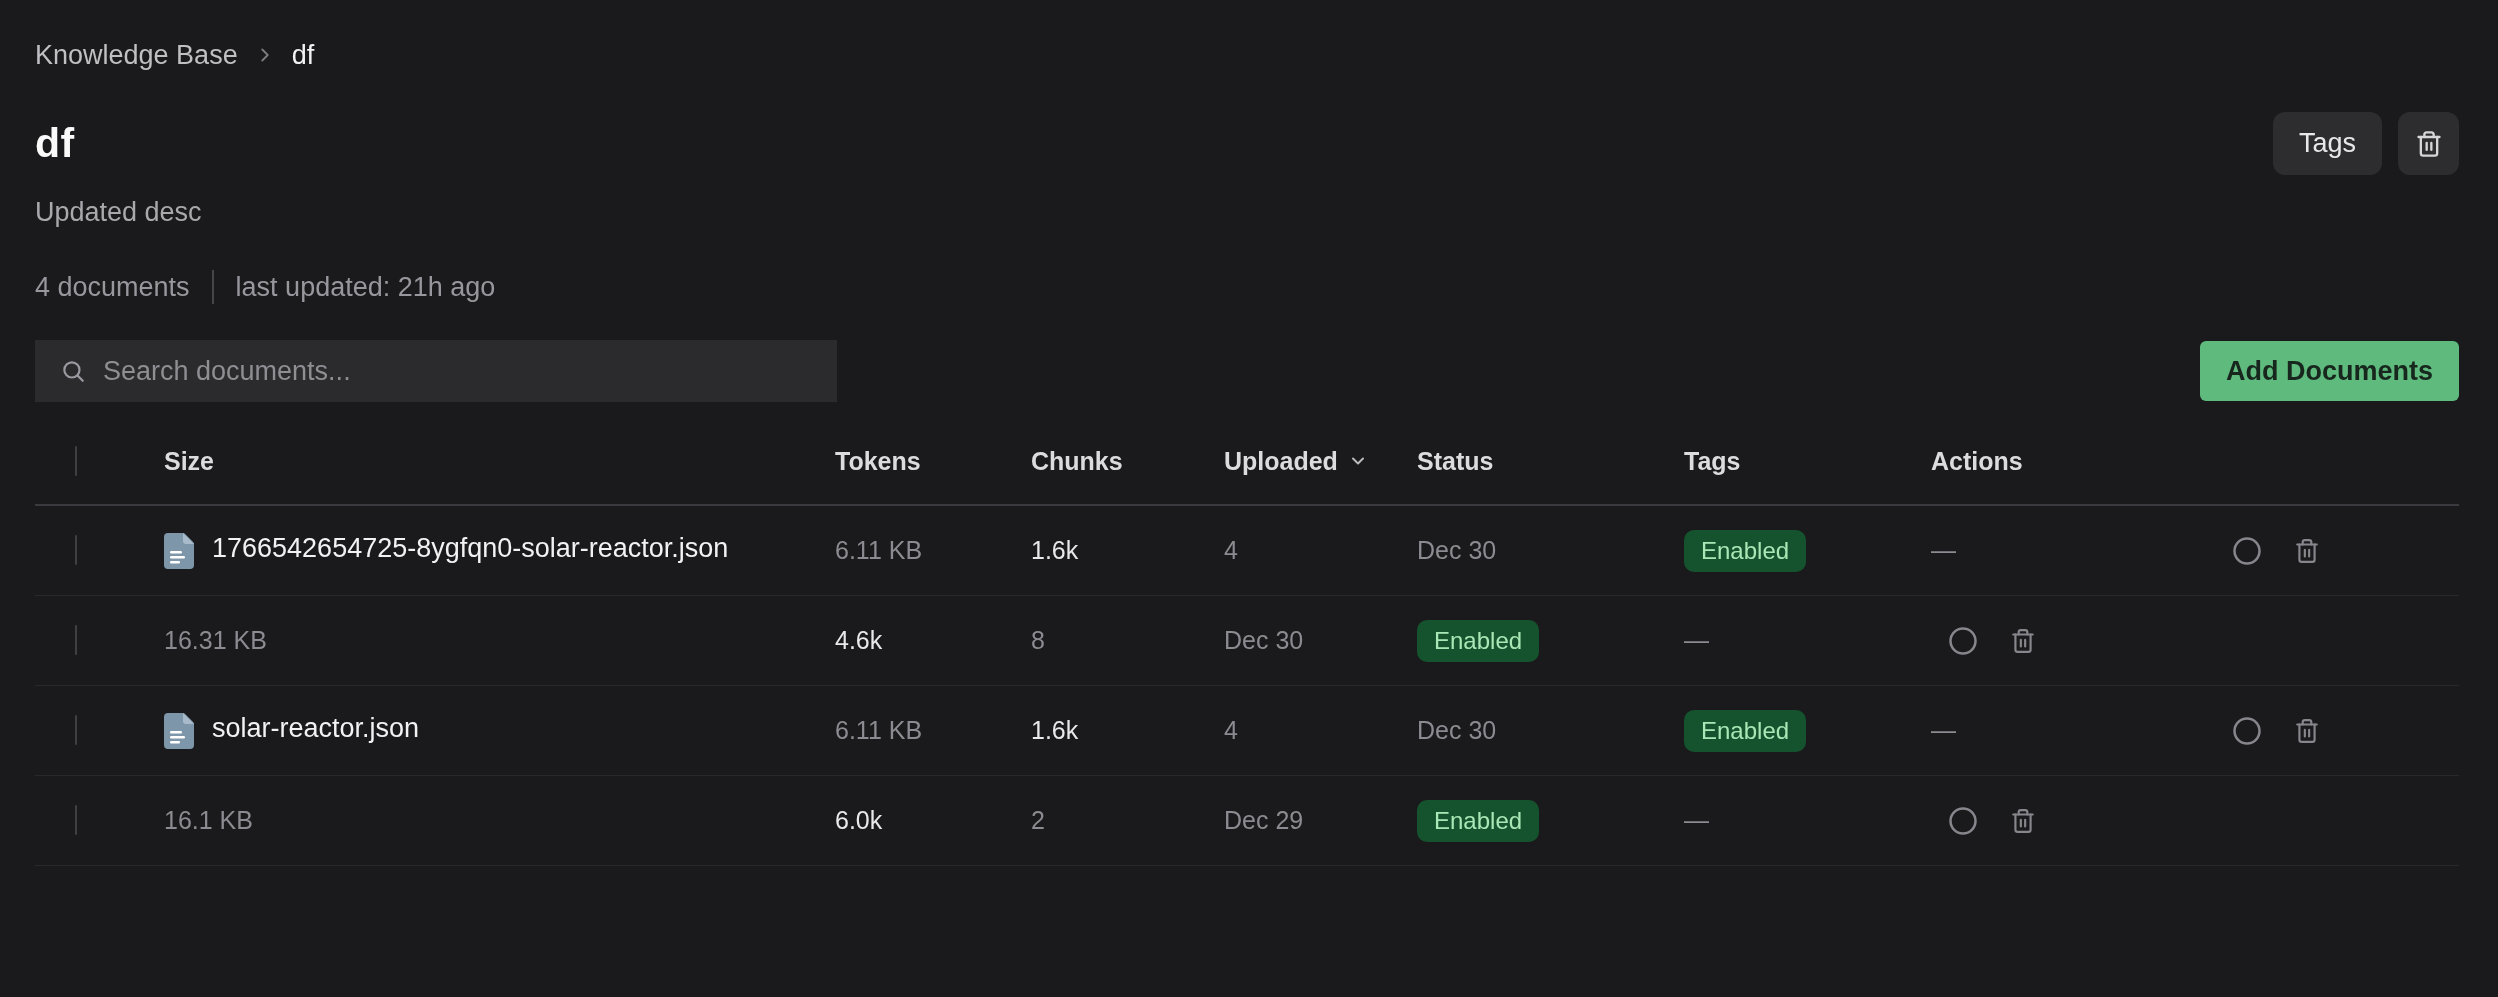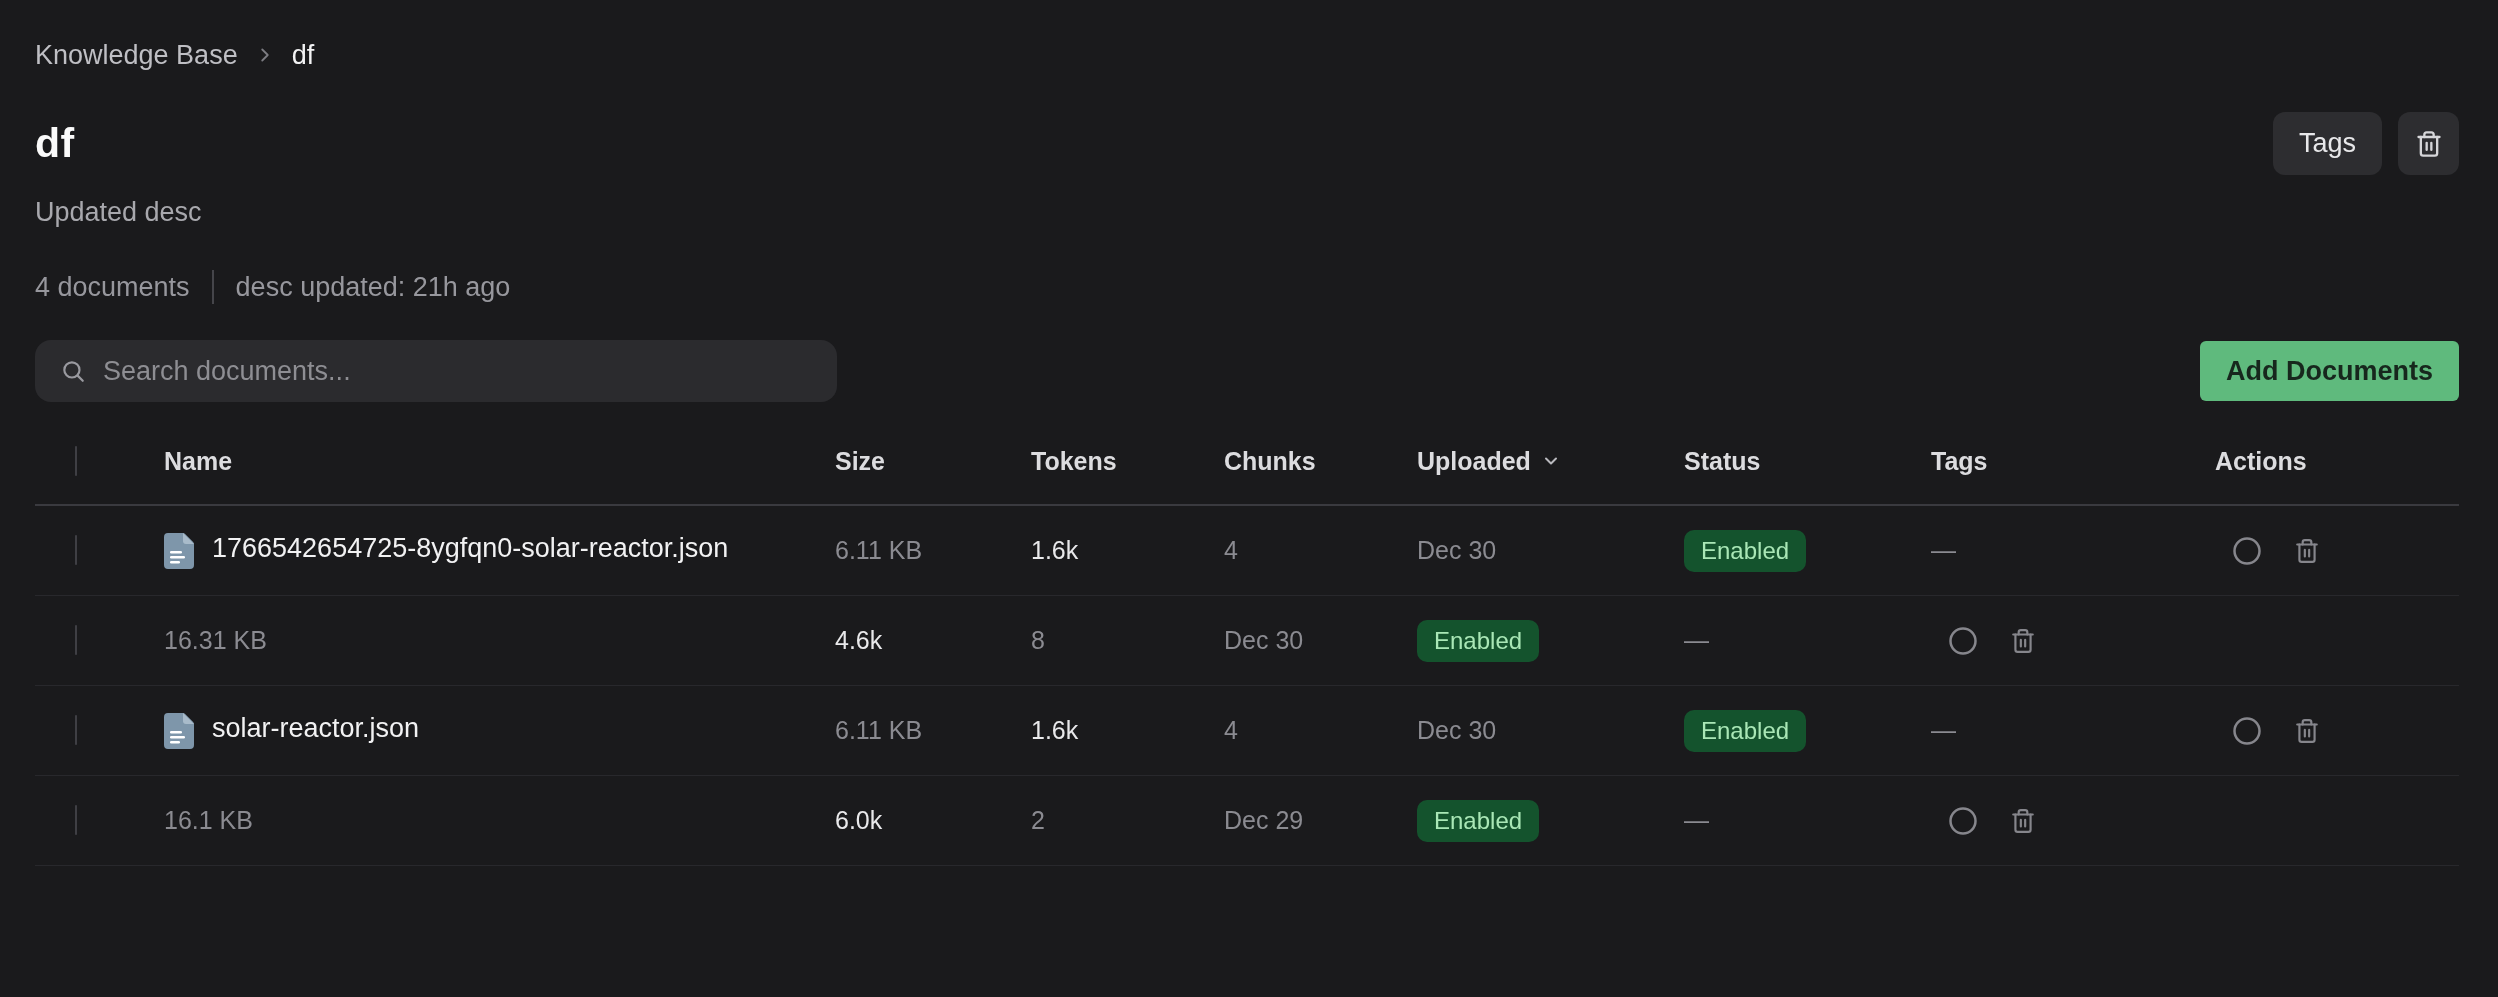--- a/index.html
+++ b/index.html
@@ -31,21 +31,21 @@
 
   .page-desc { margin-top:22px; font-size:27px; color:#a8a8ad; }
 
   .meta-row { margin-top:42px; display:flex; align-items:center; gap:22px; font-size:27px; color:#97979d; }
   .meta-divider { width:2px; height:34px; background:#45454a; }
 
   
   .toolbar { margin-top:36px; display:flex; align-items:center; justify-content:space-between; }
   .search-wrap {
     position:relative; width:802px; height:62px;
-    background:#2b2b2e; border-radius:16px; display:flex; align-items:flex-end;
+    background:#2b2b2e; border-radius:0; display:flex; align-items:flex-end;
   }
   .search-wrap svg { position:absolute; left:25px; top:18px; }
   .search-input {
     width:100%; height:100%; background:transparent; border:none; outline:none;
     color:#e8e8ea; font-size:27px; font-family:inherit; padding-left:68px;
   }
   .search-input::placeholder { color:#8e8e93; }
   .btn-primary {
     background:#5fba7d; border:none; border-radius:6px; color:#17271d;
     font-size:27px; font-weight:700; font-family:inherit;
@@ -132,39 +132,38 @@
           </svg>
       </button>
     </div>
   </div>
 
   <div class="page-desc">Updated desc</div>
 
   <div class="meta-row">
     <span>4 documents</span>
     <span class="meta-divider"></span>
-    <span>desc updated: 21h ago</span>
+    <span>last updated: 21h ago</span>
   </div>
 
   <div class="toolbar">
     <div class="search-wrap">
       <svg width="26" height="26" viewBox="0 0 24 24" fill="none" stroke="#9a9aa0" stroke-width="2" stroke-linecap="round">
         <circle cx="11" cy="11" r="7"></circle>
           <line x1="16.5" y1="16.5" x2="21" y2="21"></line>
       </svg>
       <input class="search-input" type="text" placeholder="Search documents..." style="">
     </div>
     <button class="btn-primary">Add Documents</button>
   </div>
 
   <div class="table">
 
     <div class="t-row t-head">
       <div class="cell-check"><span class="checkbox"></span></div>
-      <div>Name</div>
       <div>Size</div>
       <div>Tokens</div>
       <div>Chunks</div>
       <div class="th-sort">
         <span>Uploaded</span>
         <svg width="20" height="20" viewBox="0 0 24 24" fill="none" stroke="#b9b9be" stroke-width="2.4" stroke-linecap="round" stroke-linejoin="round">
             <path d="M6 9 l6 6 6-6"></path>
           </svg>
       </div>
       <div>Status</div>

